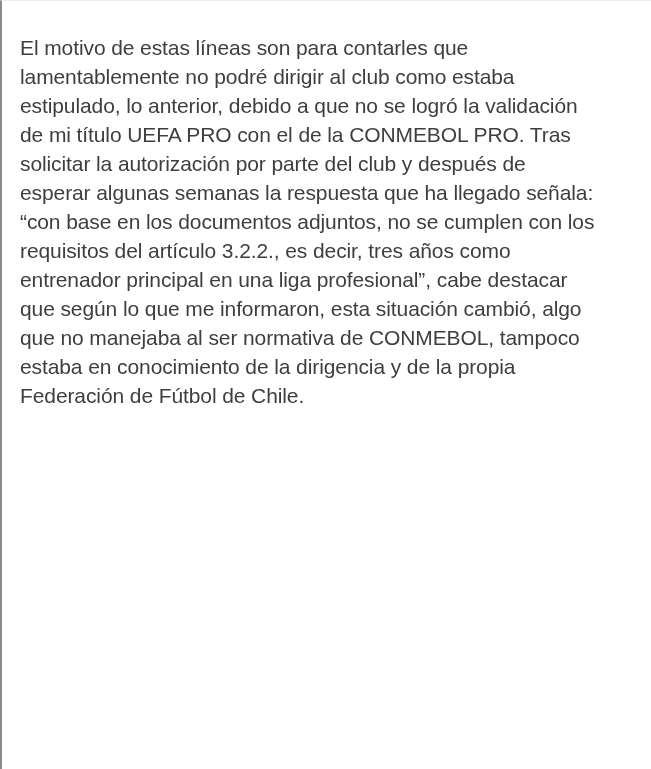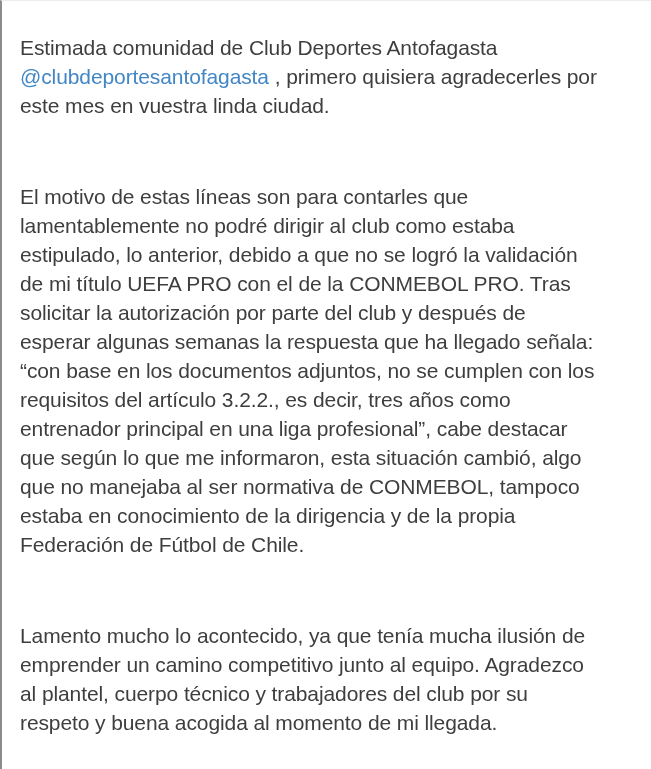--- a/index.html
+++ b/index.html
@@ -38,34 +38,27 @@
   .mention {
     color: var(--link-color);
     text-decoration: none;
     cursor: pointer;
   }
 </style>
 </head>
 <body>
 
 <div class="post">
-  <p class="gap-lg"><span>Estimada comunidad de Club Deportes Antofagasta
-</span><a class="mention">@clubdeportesantofagasta</a><span> , primero quisiera agradecerles por
-este mes en vuestra linda ciudad.</span></p>
   <p class="gap-lg">El motivo de estas líneas son para contarles que
 lamentablemente no podré dirigir al club como estaba
 estipulado, lo anterior, debido a que no se logró la validación
 de mi título UEFA PRO con el de la CONMEBOL PRO. Tras
 solicitar la autorización por parte del club y después de
 esperar algunas semanas la respuesta que ha llegado señala:
 “con base en los documentos adjuntos, no se cumplen con los
 requisitos del artículo 3.2.2., es decir, tres años como
 entrenador principal en una liga profesional”, cabe destacar
 que según lo que me informaron, esta situación cambió, algo
 que no manejaba al ser normativa de CONMEBOL, tampoco
 estaba en conocimiento de la dirigencia y de la propia
 Federación de Fútbol de Chile.</p>
-  <p class="gap-md">Lamento mucho lo acontecido, ya que tenía mucha ilusión de
-emprender un camino competitivo junto al equipo. Agradezco
-al plantel, cuerpo técnico y trabajadores del club por su
-respeto y buena acogida al momento de mi llegada.</p>
   
 </div>
 
 </body></html>

